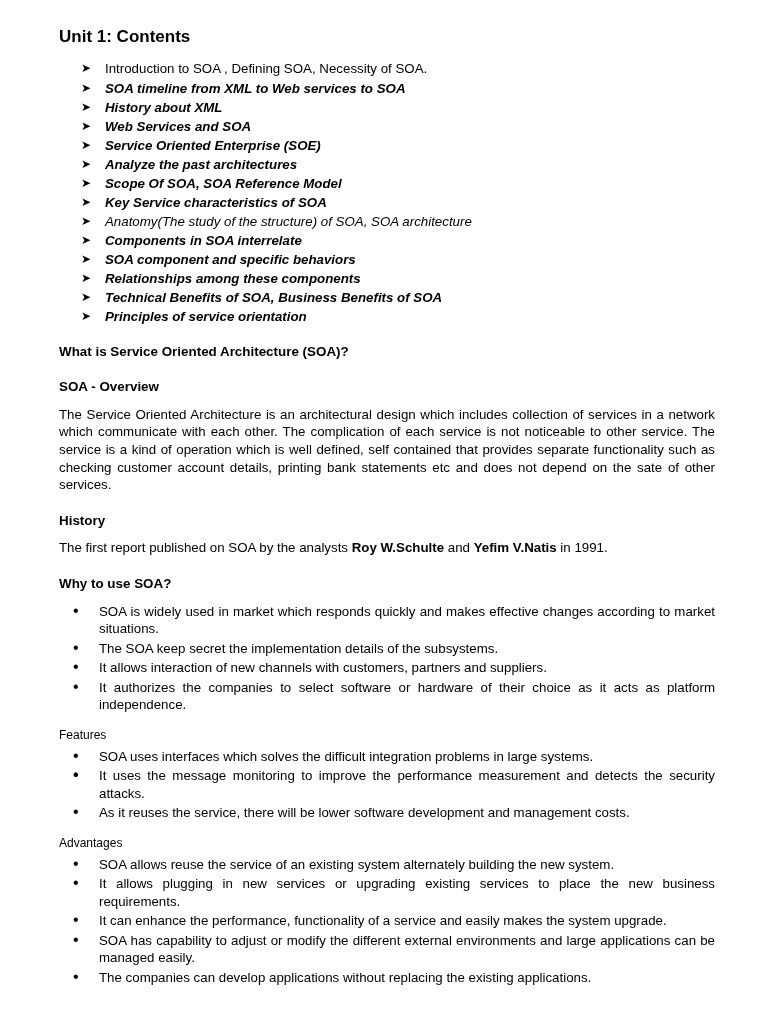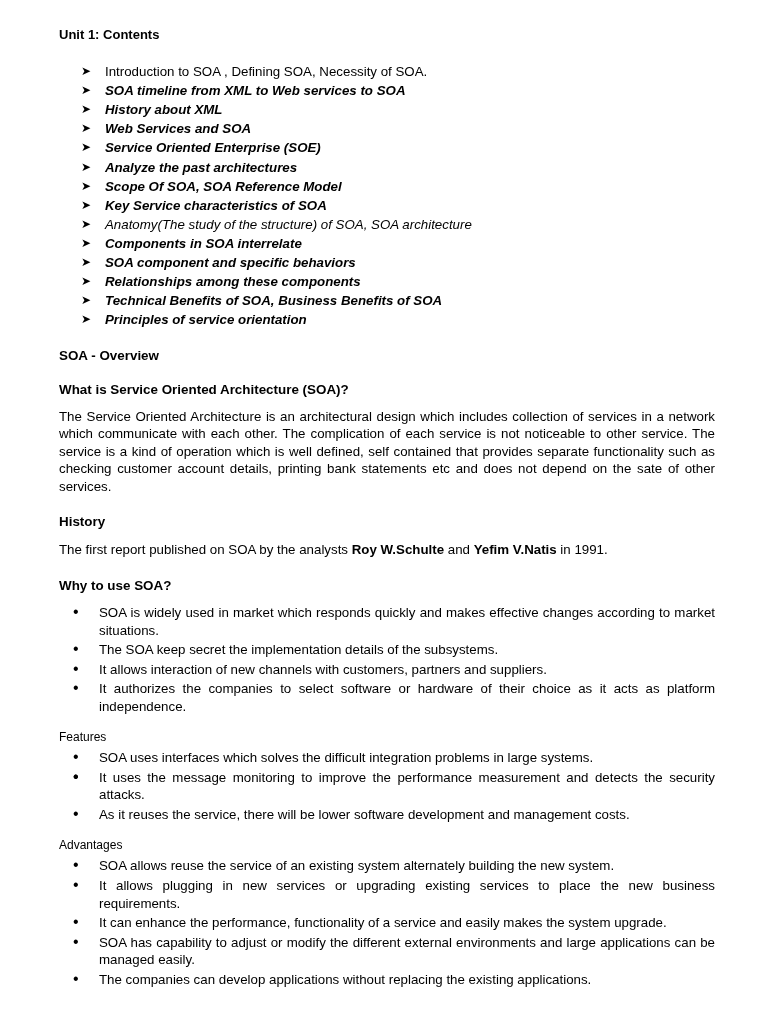--- a/index.html
+++ b/index.html
@@ -16,22 +16,22 @@
     line-height: 1.32;
   }
   .page {
     box-sizing: border-box;
     width: 768px;
     min-height: 1024px;
     padding: 26px 53px 10px 59px;
   }
   .h-title {
     font-weight: bold;
-    font-size: 13px;
-    margin: 0 0 20px 0;
+    font-size: 17px;
+    margin: 0 0 12px 0;
   }
   .section-head {
     font-weight: bold;
     font-size: 13.4px;
     margin: 18px 0 10px 0;
   }
   .section-head.tight {
     margin-top: 16px;
     margin-bottom: 9px;
   }
@@ -102,23 +102,23 @@
     <li><span class="marker">➤</span><span class="ital bold">Scope Of SOA, SOA Reference Model</span></li>
     <li><span class="marker">➤</span><span class="ital bold">Key Service characteristics of SOA</span></li>
     <li><span class="marker">➤</span><span class="ital">Anatomy(The study of the structure) of SOA,  SOA architecture</span></li>
     <li><span class="marker">➤</span><span class="ital bold">Components in SOA interrelate</span></li>
     <li><span class="marker">➤</span><span class="ital bold">SOA component and specific behaviors</span></li>
     <li><span class="marker">➤</span><span class="ital bold">Relationships among these components</span></li>
     <li><span class="marker">➤</span><span class="ital bold">Technical Benefits of SOA, Business Benefits of SOA</span></li>
     <li><span class="marker">➤</span><span class="ital bold">Principles of service orientation</span></li>
   </ul>
 
+  <div class="section-head tight">What is Service Oriented Architecture (SOA)?</div>
+
   <div class="section-head">SOA - Overview</div>
-
-  <div class="section-head tight">What is Service Oriented Architecture (SOA)?</div>
 
   <p class="para">The Service Oriented Architecture is an architectural design which includes collection of services in a network which communicate with each other. The complication of each service is not noticeable to other service. The service is a kind of operation which is well defined, self contained that provides separate functionality such as checking customer account details, printing bank statements etc and does not depend on the sate of other services.</p>
 
   <div class="section-head">History</div>
 
   <p class="para"><span>The first report published on SOA by the analysts </span><span class="bold">Roy W.Schulte</span><span> and </span><span class="bold">Yefim V.Natis</span><span> in 1991.</span></p>
 
   <div class="section-head">Why to use SOA?</div>
 
   <ul class="bullet-list">

